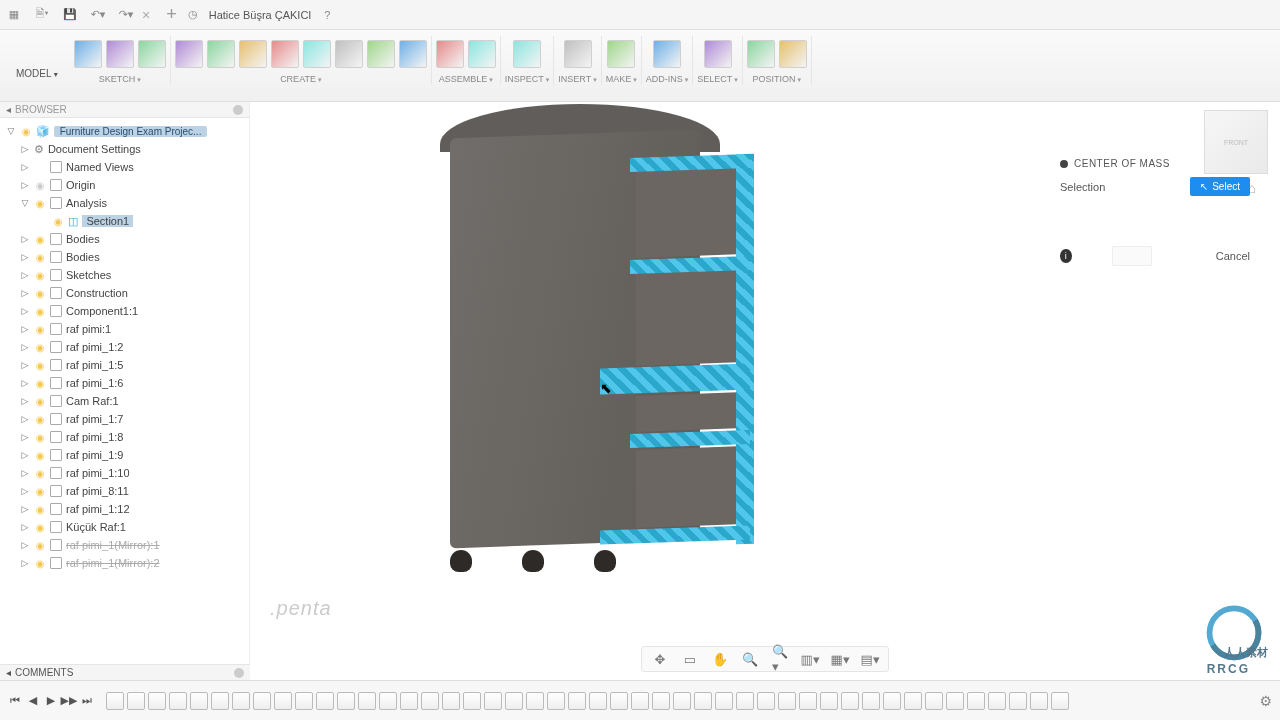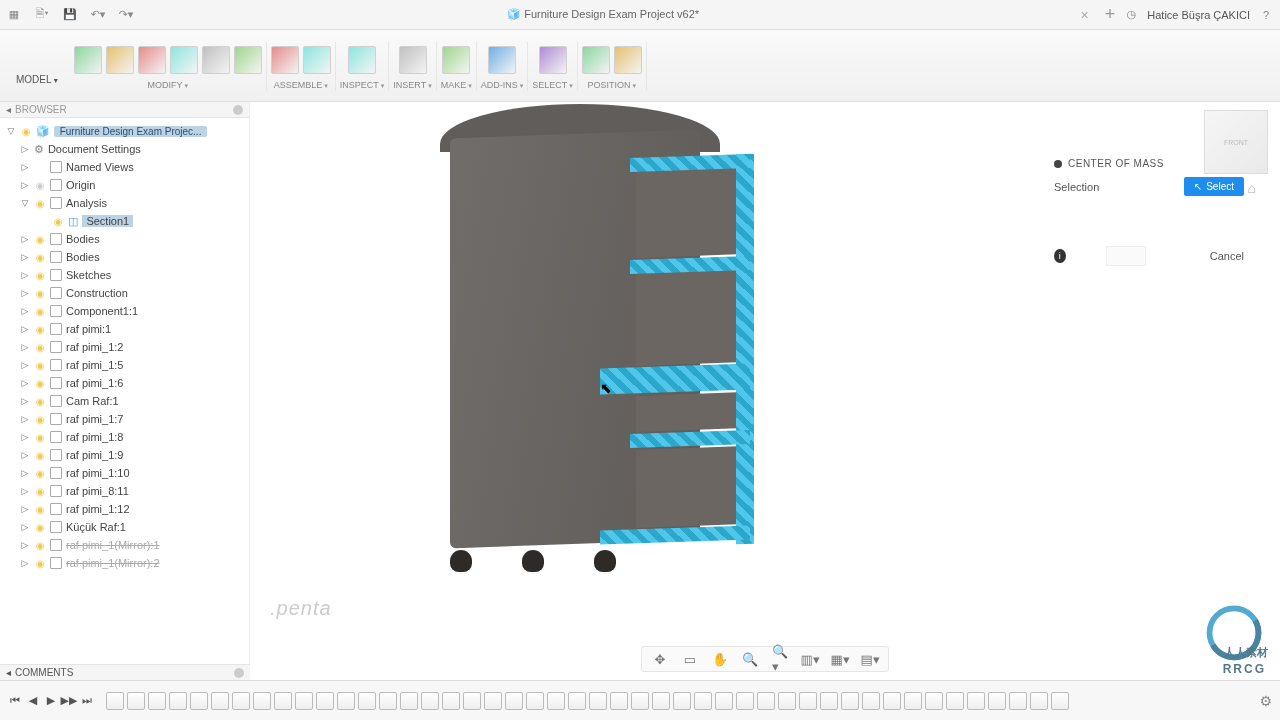--- a/index.html
+++ b/index.html
@@ -9,21 +9,21 @@
 .titlebar { height: 30px; background: #f5f5f5; border-bottom: 1px solid #ddd; display: flex; align-items: center; padding: 0 6px; }
 .title-left { display: flex; gap: 12px; align-items: center; }
 .title-center { flex: 1; text-align: center; color: #666; }
 .title-right { display: flex; gap: 8px; align-items: center; }
 .icon-btn { width: 16px; height: 16px; display: inline-flex; align-items: center; justify-content: center; color: #888; cursor: pointer; }
 .tab-close { color: #aaa; font-size: 14px; margin-right: 8px; margin-left: 8px; }
 .plus { color: #999; font-size: 18px; }
 .username { color: #555; font-size: 11px; }
 
 
-.ribbon { height: 72px; background: linear-gradient(#fafafa,#f0f0f0); border-bottom: 1px solid #ddd; display: flex; align-items: flex-end; padding: 0 4px 10px; gap: 0; }
+.ribbon { height: 72px; background: linear-gradient(#fafafa,#f0f0f0); border-bottom: 1px solid #ddd; display: flex; align-items: flex-end; padding: 0 4px 16px; gap: 0; }
 .ribbon-group { display: flex; flex-direction: column; align-items: center; border-right: 1px solid #e6e6e6; padding: 0 4px; }
 .ribbon-icons { display: flex; gap: 4px; padding: 4px 0 6px; }
 .ribbon-label { font-size: 9px; color: #888; padding-bottom: 1px; }
 .ribbon-label.drop::after { content: "▾"; font-size: 7px; margin-left: 2px; color: #999; }
 .rbicon { width: 28px; height: 28px; border-radius: 2px; display: inline-block; }
 .model-btn { font-size: 10px; color: #555; padding: 6px 8px; cursor: pointer; align-self: center; }
 .model-btn::after { content: " ▾"; font-size: 8px; }
 
 
 .workspace { position: absolute; top: 102px; left: 0; right: 0; bottom: 40px; }
@@ -55,21 +55,21 @@
 .cab-body { position: absolute; left: 40px; top: 30px; width: 250px; height: 410px; background: linear-gradient(100deg,#716d6a,#5f5b57); border-radius: 6px; transform: skewY(-2deg); }
 .cab-crown { position: absolute; left: 30px; top: 0; width: 280px; height: 48px; background: #615d5a; border-radius: 60% 60% 0 0 / 100% 100% 0 0; }
 .section { position: absolute; right: 30px; top: 50px; width: 120px; height: 390px; background: repeating-linear-gradient(45deg,#4fc6ea,#4fc6ea 6px,#2aa7cb 6px,#2aa7cb 12px); transform: skewY(-2deg); }
 .shelf { position: absolute; right: 30px; width: 120px; height: 14px; background: repeating-linear-gradient(45deg,#4fc6ea,#4fc6ea 6px,#2aa7cb 6px,#2aa7cb 12px); transform: skewY(-2deg);}
 .inner-hole { position:absolute; right:36px; width:108px; background:#6b6662; transform: skewY(-2deg);}
 .feet { position:absolute; bottom: -10px; left: 40px; width: 260px; height: 24px; }
 .foot { width: 22px; height: 22px; background: #2d2a27; border-radius: 50% 50% 40% 40%; display:inline-block; margin-right: 50px;}
 .mouse { position: absolute; font-size: 14px; color: #000; }
 
 
-.com-panel { position: absolute; top: 56px; right: 36px; width: 190px; font-size: 11px; color: #555;}
+.com-panel { position: absolute; top: 56px; right: 30px; width: 190px; font-size: 11px; color: #555;}
 .com-title { display:flex; align-items:center; gap:6px; margin-bottom: 8px;}
 .dot { width:8px; height:8px; border-radius:50%; background:#444; }
 .com-row { display:flex; align-items:center; justify-content: space-between; margin-bottom: 10px;}
 .select-btn { background:#1f8ded; color:#fff; font-size:10px; padding: 4px 10px; border:none; border-radius:2px; cursor:pointer; display:flex; align-items:center; gap:4px;}
 .arrow-cursor { font-size:10px; }
 .com-foot { display:flex; align-items:center; gap: 40px; }
 .cancel-link { color:#555; cursor:pointer;margin-left:24px; }
 .info-circ { width:14px; height:14px; border-radius:50%; background:#333; color:#fff; font-size:9px; display:flex; align-items:center; justify-content:center;}
 .ok-placeholder { width:48px; height:20px; border:1px solid #eee; background:#fafafa; }
 
@@ -81,64 +81,71 @@
 .timeline { position: absolute; bottom: 0; left: 0; right: 0; height: 40px; background: #f7f7f7; border-top: 1px solid #ddd; display:flex; align-items:center; padding: 0 8px; gap: 4px; overflow:hidden;}
 .tl-play { display:flex; gap:4px; margin-right: 8px;}
 .tl-play .pb { width:14px; height:14px; color:#555; font-size:11px; display:flex; align-items:center; justify-content:center; cursor:pointer;}
 .tl-items { display:flex; gap:3px; flex:1; overflow:hidden;}
 .tl-item { width:18px; height:18px; border:1px solid #bbb; background: linear-gradient(#fff,#eee); border-radius:2px;}
 .tl-settings { color:#888; font-size:14px; margin-left:6px;}
 
 
 .watermark { position: absolute; bottom: 42px; right: 10px; opacity: 0.75; }
 .watermark svg { width: 72px; height: 72px; }
-.wm-text { position: absolute; right: 4px; bottom: 2px; font-size: 12px; color: #1b4a66; letter-spacing: 2px; font-weight: bold;}
+.wm-text { position: absolute; right: 20px; bottom: 2px; font-size: 12px; color: #1b4a66; letter-spacing: 2px; font-weight: bold;}
 .wm-cn { position:absolute; right: 2px; bottom: 18px; font-size: 11px; color:#1b4a66; font-weight:bold;}
 
 .penta-wm { position:absolute; left: 20px; bottom: 60px; color:#ccc; font-size: 20px; letter-spacing:1px; font-style: italic;}
 
 </style>
 </head>
 <body>
 
 <div class="titlebar">
   <div class="title-left">
     <span class="icon-btn">▦</span>
     <span class="icon-btn">🗎▾</span>
     <span class="icon-btn">💾</span>
     <span class="icon-btn">↶▾</span>
     <span class="icon-btn">↷▾</span>
   </div>
-  <div class="title-center">
-    <span>🧊 </span><span>Furniture Design Exam Project v62*</span>
-  </div>
   <div class="title-right">
     <span class="tab-close">×</span>
     <span class="plus">+</span>
     <span class="icon-btn">◷</span>
     <span class="username">Hatice Büşra ÇAKICI</span>
     <span class="icon-btn">?</span>
   </div>
 </div>
 
 <div class="ribbon">
   <div class="ribbon-group" style="border-right:none;">
     <div class="model-btn">MODEL</div>
   </div>
   <div id="ribbon-groups" style="display:flex;">
       <div class="ribbon-group">
         <div class="ribbon-icons">
+          <span class="rbicon" style="background: linear-gradient(135deg, rgb(110, 176, 230), rgb(244, 244, 244)); border: 1px solid rgb(208, 208, 208);"></span>
+          <span class="rbicon" style="background: linear-gradient(135deg, rgb(176, 139, 214), rgb(244, 244, 244)); border: 1px solid rgb(208, 208, 208);"></span>
+          <span class="rbicon" style="background: linear-gradient(135deg, rgb(139, 214, 160), rgb(244, 244, 244)); border: 1px solid rgb(208, 208, 208);"></span>
+        </div>
+        <div class="ribbon-label drop">SKETCH</div>
+      </div>
+      <div class="ribbon-group">
+        <div class="ribbon-icons">
+          <span class="rbicon" style="background: linear-gradient(135deg, rgb(176, 139, 214), rgb(244, 244, 244)); border: 1px solid rgb(208, 208, 208);"></span>
           <span class="rbicon" style="background: linear-gradient(135deg, rgb(139, 214, 160), rgb(244, 244, 244)); border: 1px solid rgb(208, 208, 208);"></span>
           <span class="rbicon" style="background: linear-gradient(135deg, rgb(230, 192, 110), rgb(244, 244, 244)); border: 1px solid rgb(208, 208, 208);"></span>
           <span class="rbicon" style="background: linear-gradient(135deg, rgb(230, 139, 139), rgb(244, 244, 244)); border: 1px solid rgb(208, 208, 208);"></span>
           <span class="rbicon" style="background: linear-gradient(135deg, rgb(139, 230, 224), rgb(244, 244, 244)); border: 1px solid rgb(208, 208, 208);"></span>
           <span class="rbicon" style="background: linear-gradient(135deg, rgb(192, 192, 192), rgb(244, 244, 244)); border: 1px solid rgb(208, 208, 208);"></span>
           <span class="rbicon" style="background: linear-gradient(135deg, rgb(160, 214, 139), rgb(244, 244, 244)); border: 1px solid rgb(208, 208, 208);"></span>
-        </div>
-        <div class="ribbon-label drop">MODIFY</div>
+          <span class="rbicon" style="background: linear-gradient(135deg, rgb(110, 176, 230), rgb(244, 244, 244)); border: 1px solid rgb(208, 208, 208);"></span>
+        </div>
+        <div class="ribbon-label drop">CREATE</div>
       </div>
       <div class="ribbon-group">
         <div class="ribbon-icons">
           <span class="rbicon" style="background: linear-gradient(135deg, rgb(230, 139, 139), rgb(244, 244, 244)); border: 1px solid rgb(208, 208, 208);"></span>
           <span class="rbicon" style="background: linear-gradient(135deg, rgb(139, 230, 224), rgb(244, 244, 244)); border: 1px solid rgb(208, 208, 208);"></span>
         </div>
         <div class="ribbon-label drop">ASSEMBLE</div>
       </div>
       <div class="ribbon-group">
         <div class="ribbon-icons">

